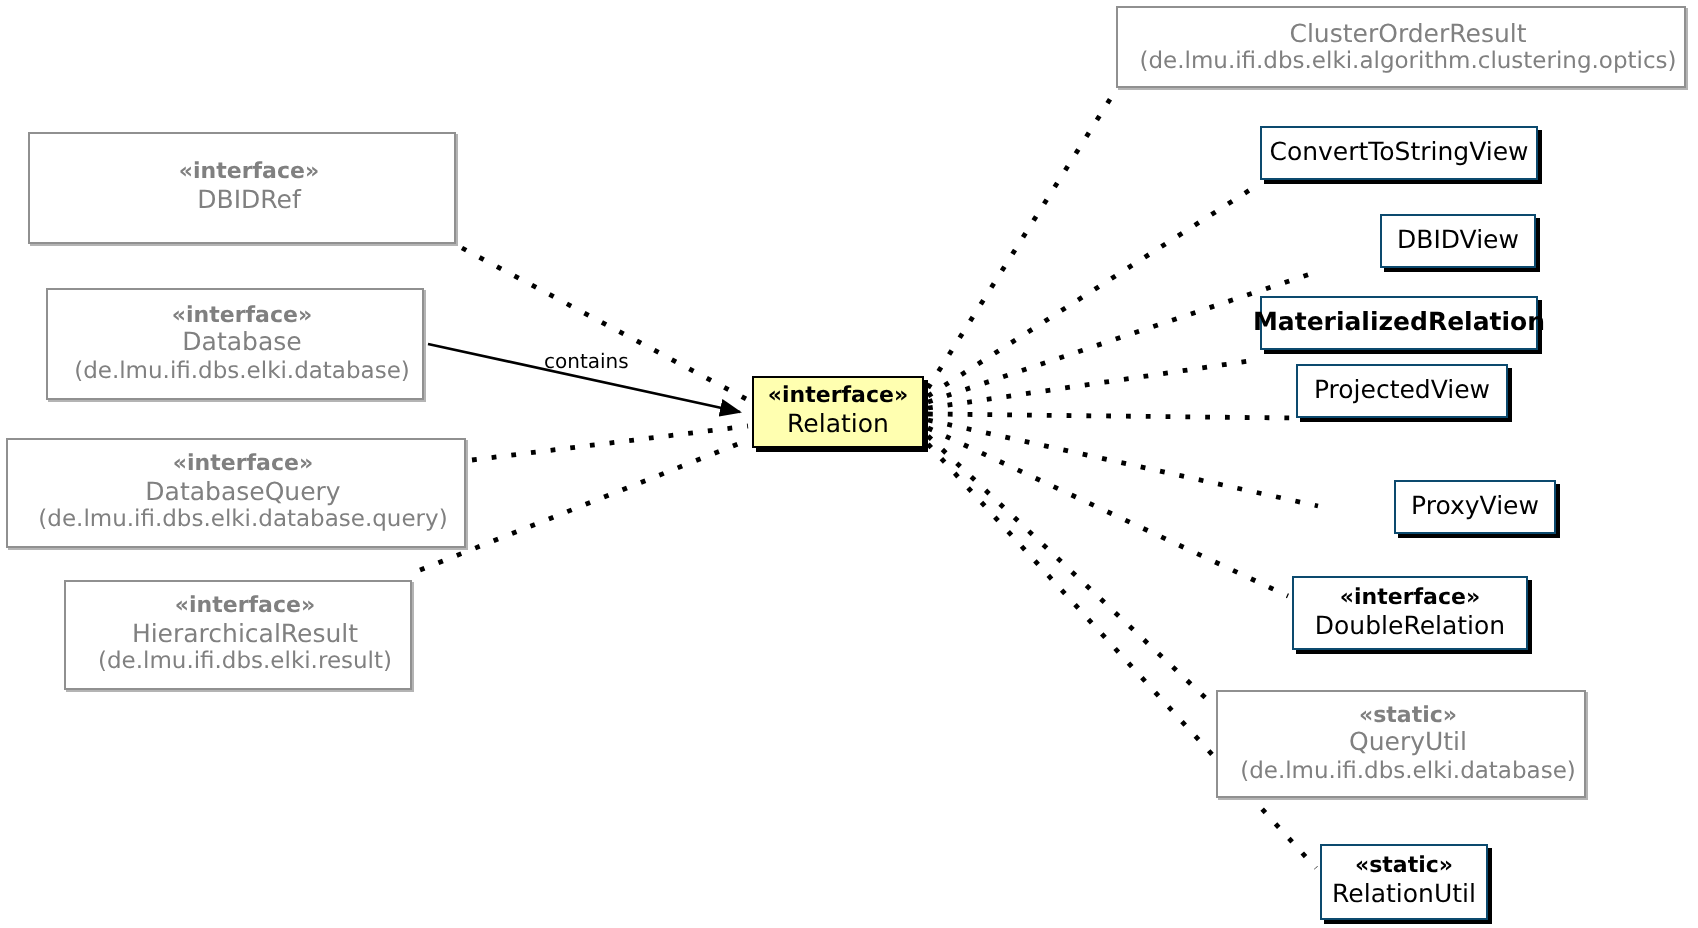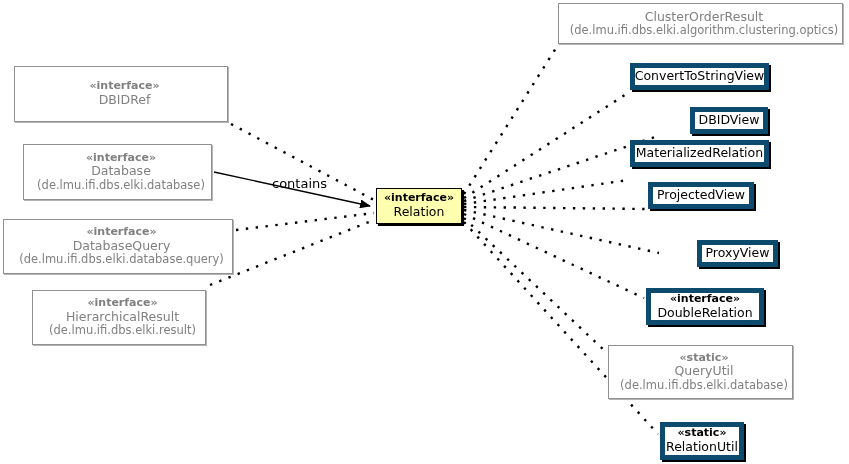--- a/index.html
+++ b/index.html
@@ -25,21 +25,21 @@
     height: 464px;
   }
   .uml-node {
     position: absolute;
     box-sizing: border-box;
     display: flex;
     flex-direction: column;
     align-items: center;
     justify-content: center;
     background: #ffffff;
-    border: 5px solid #0c4a6e;
+    border: 1px solid #0c4a6e;
     box-shadow: 2px 2px 0 0 #000000;
     text-align: center;
     line-height: 1.16;
     z-index: 5;
   }
   .uml-node.gray {
     border: 1px solid #909090;
     box-shadow: 1px 1px 0 0 #b4b4b4;
     color: #808080;
     padding-left: 7px;
@@ -63,21 +63,21 @@
   }
   .uml-node.gray .node-name { color: #808080; }
   .node-package {
     font-size: 11.5px;
     color: #000000;
     white-space: nowrap;
   }
   .uml-node.gray .node-package { color: #808080; }
   .edge-label {
     position: absolute;
-    font-size: 13px;
+    font-size: 10px;
     color: #000000;
     white-space: nowrap;
     z-index: 6;
   }
 </style>
 </head>
 <body>
 
 <div id="diagram-root">
 
@@ -131,21 +131,21 @@
       <div class="uml-node gray" style="left: 558px; top: 3px; width: 285px; height: 41px;">
         <div class="node-name">ClusterOrderResult</div>
         <div class="node-package">(de.lmu.ifi.dbs.elki.algorithm.clustering.optics)</div>
       </div>
       <div class="uml-node" style="left: 630px; top: 63px; width: 139px; height: 27px;">
         <div class="node-name">ConvertToStringView</div>
       </div>
       <div class="uml-node" style="left: 690px; top: 107px; width: 78px; height: 27px;">
         <div class="node-name">DBIDView</div>
       </div>
-      <div class="uml-node" style="left: 630px; top: 140px; width: 139px; height: 27px;">
+      <div class="uml-node" style="left: 630px; top: 148px; width: 139px; height: 27px; font-weight: bold;">
         <div class="node-name">MaterializedRelation</div>
       </div>
       <div class="uml-node" style="left: 648px; top: 182px; width: 106px; height: 27px;">
         <div class="node-name">ProjectedView</div>
       </div>
       <div class="uml-node" style="left: 661px; top: 240px; width: 81px; height: 27px; margin-left: 36px;">
         <div class="node-name">ProxyView</div>
       </div>
       <div class="uml-node" style="left: 646px; top: 288px; width: 118px; height: 37px;">
         <div class="node-stereotype">«interface»</div>

